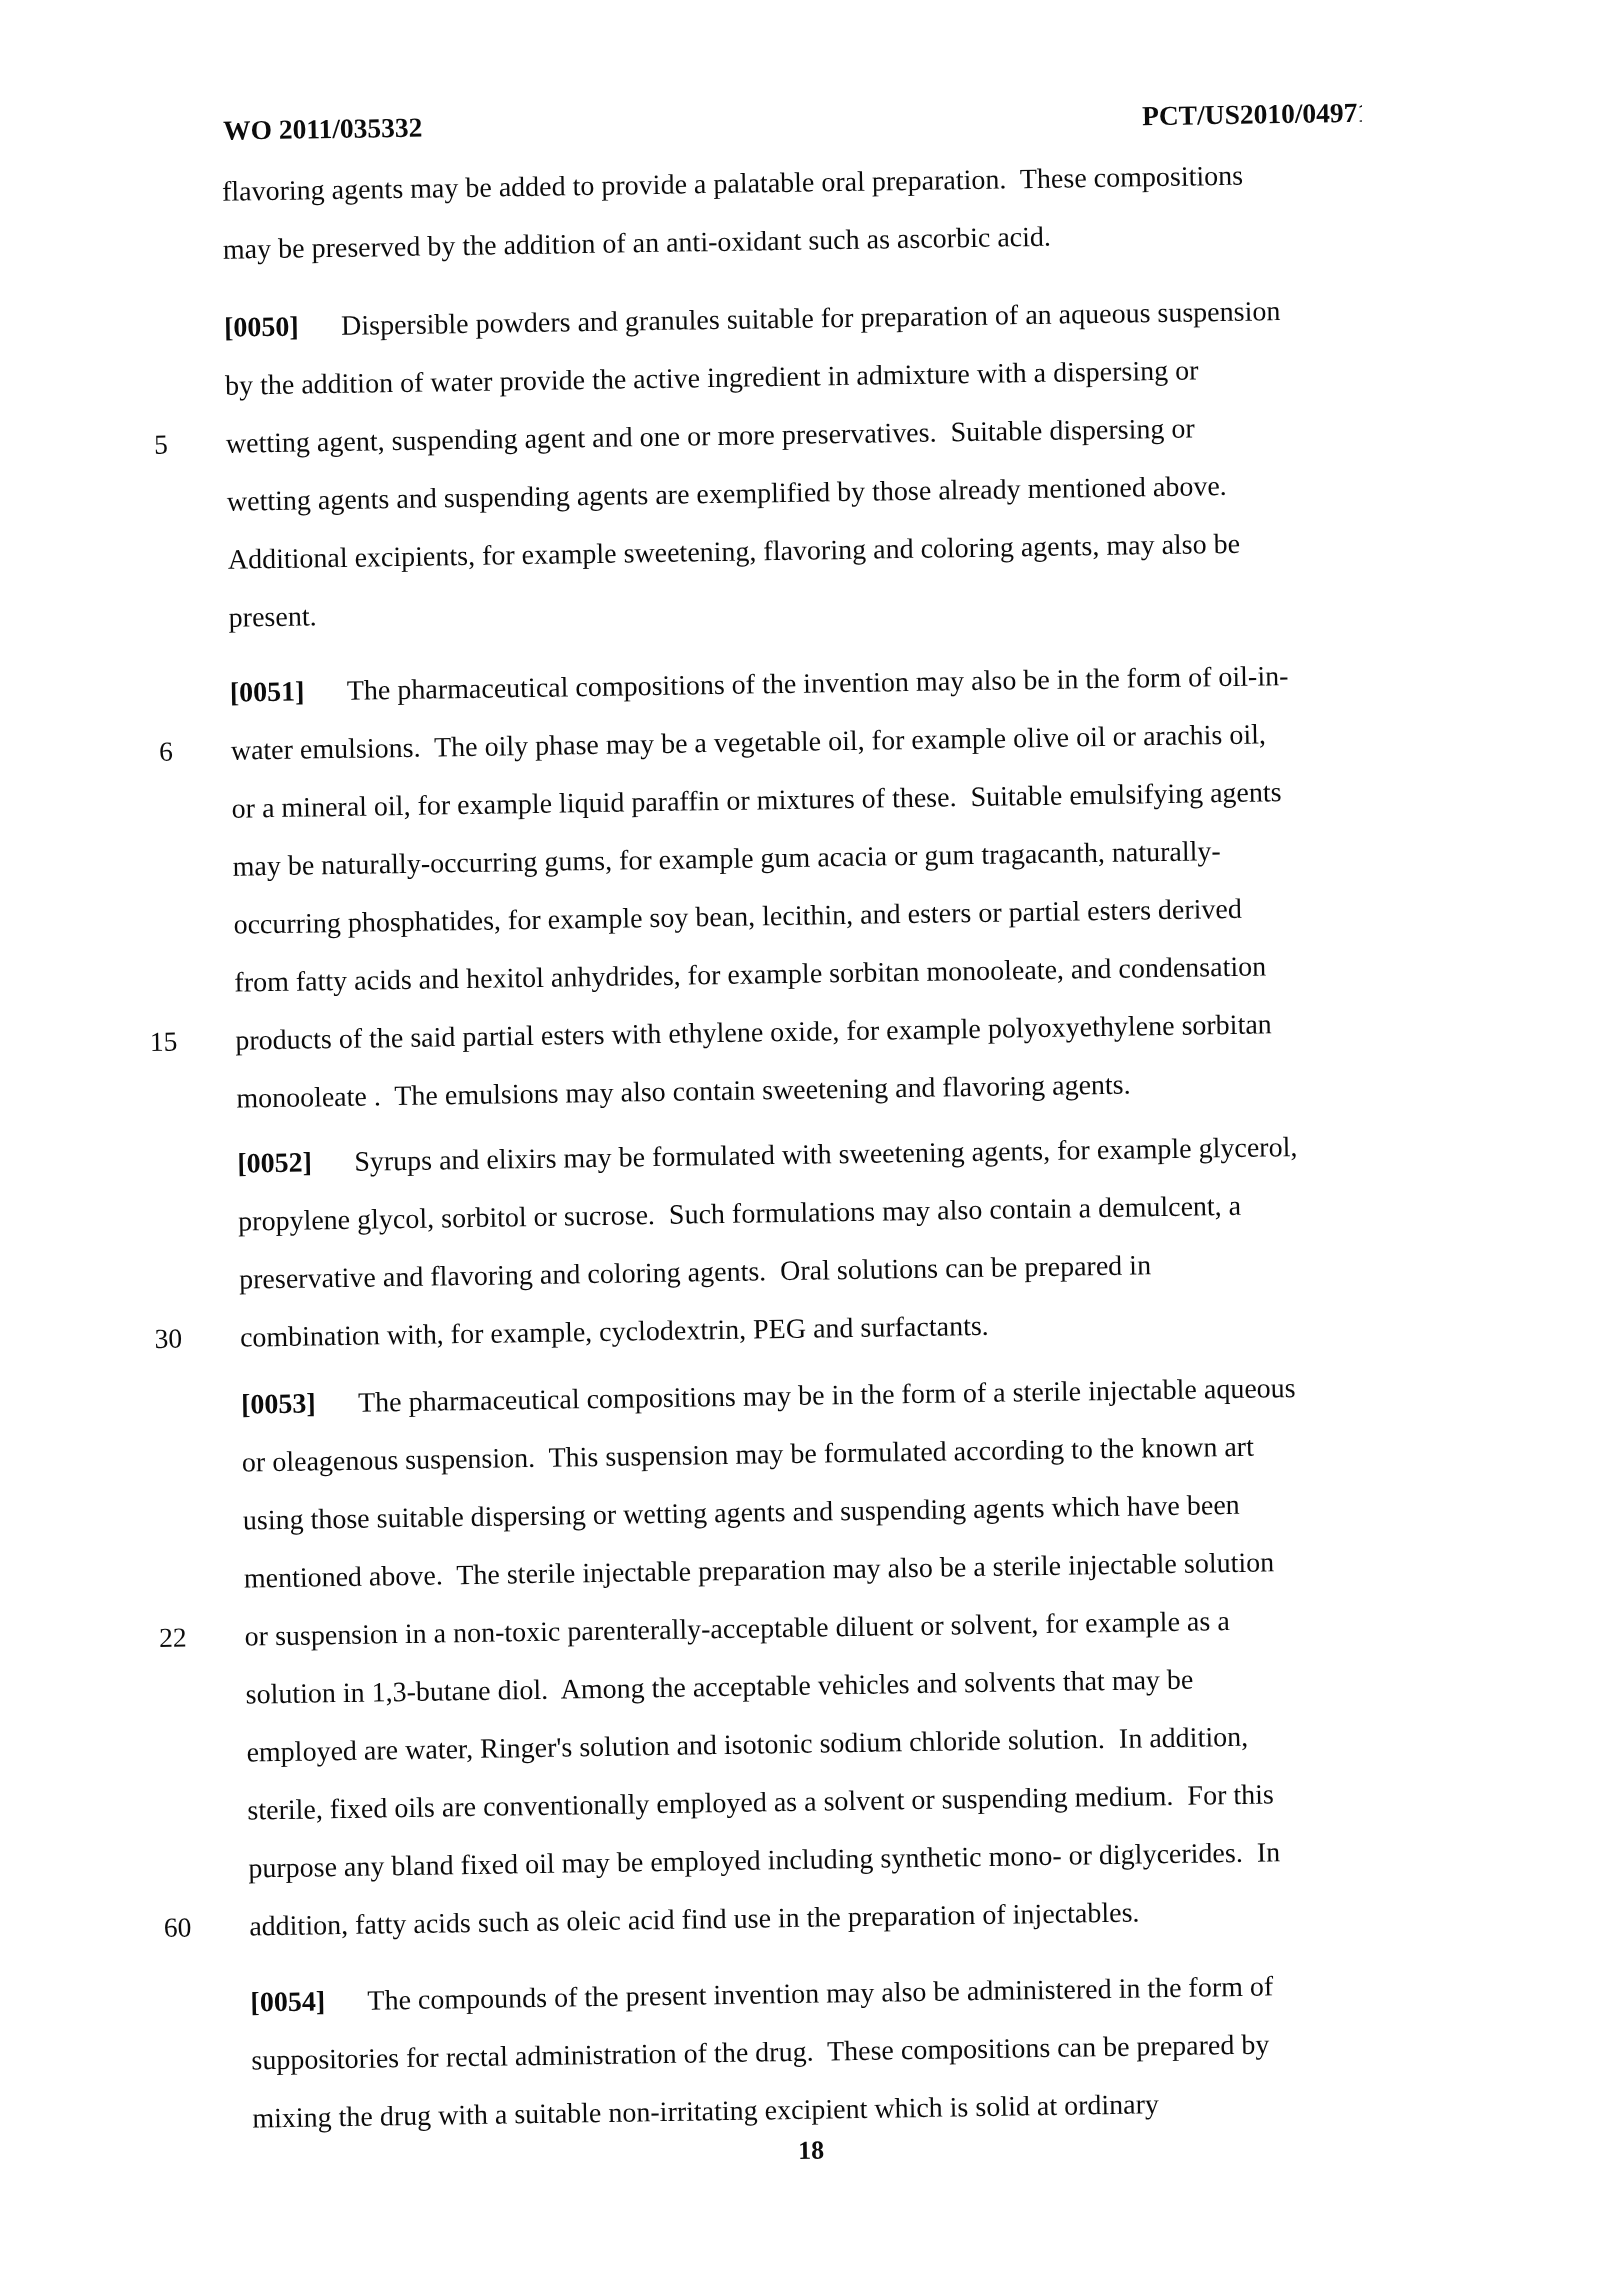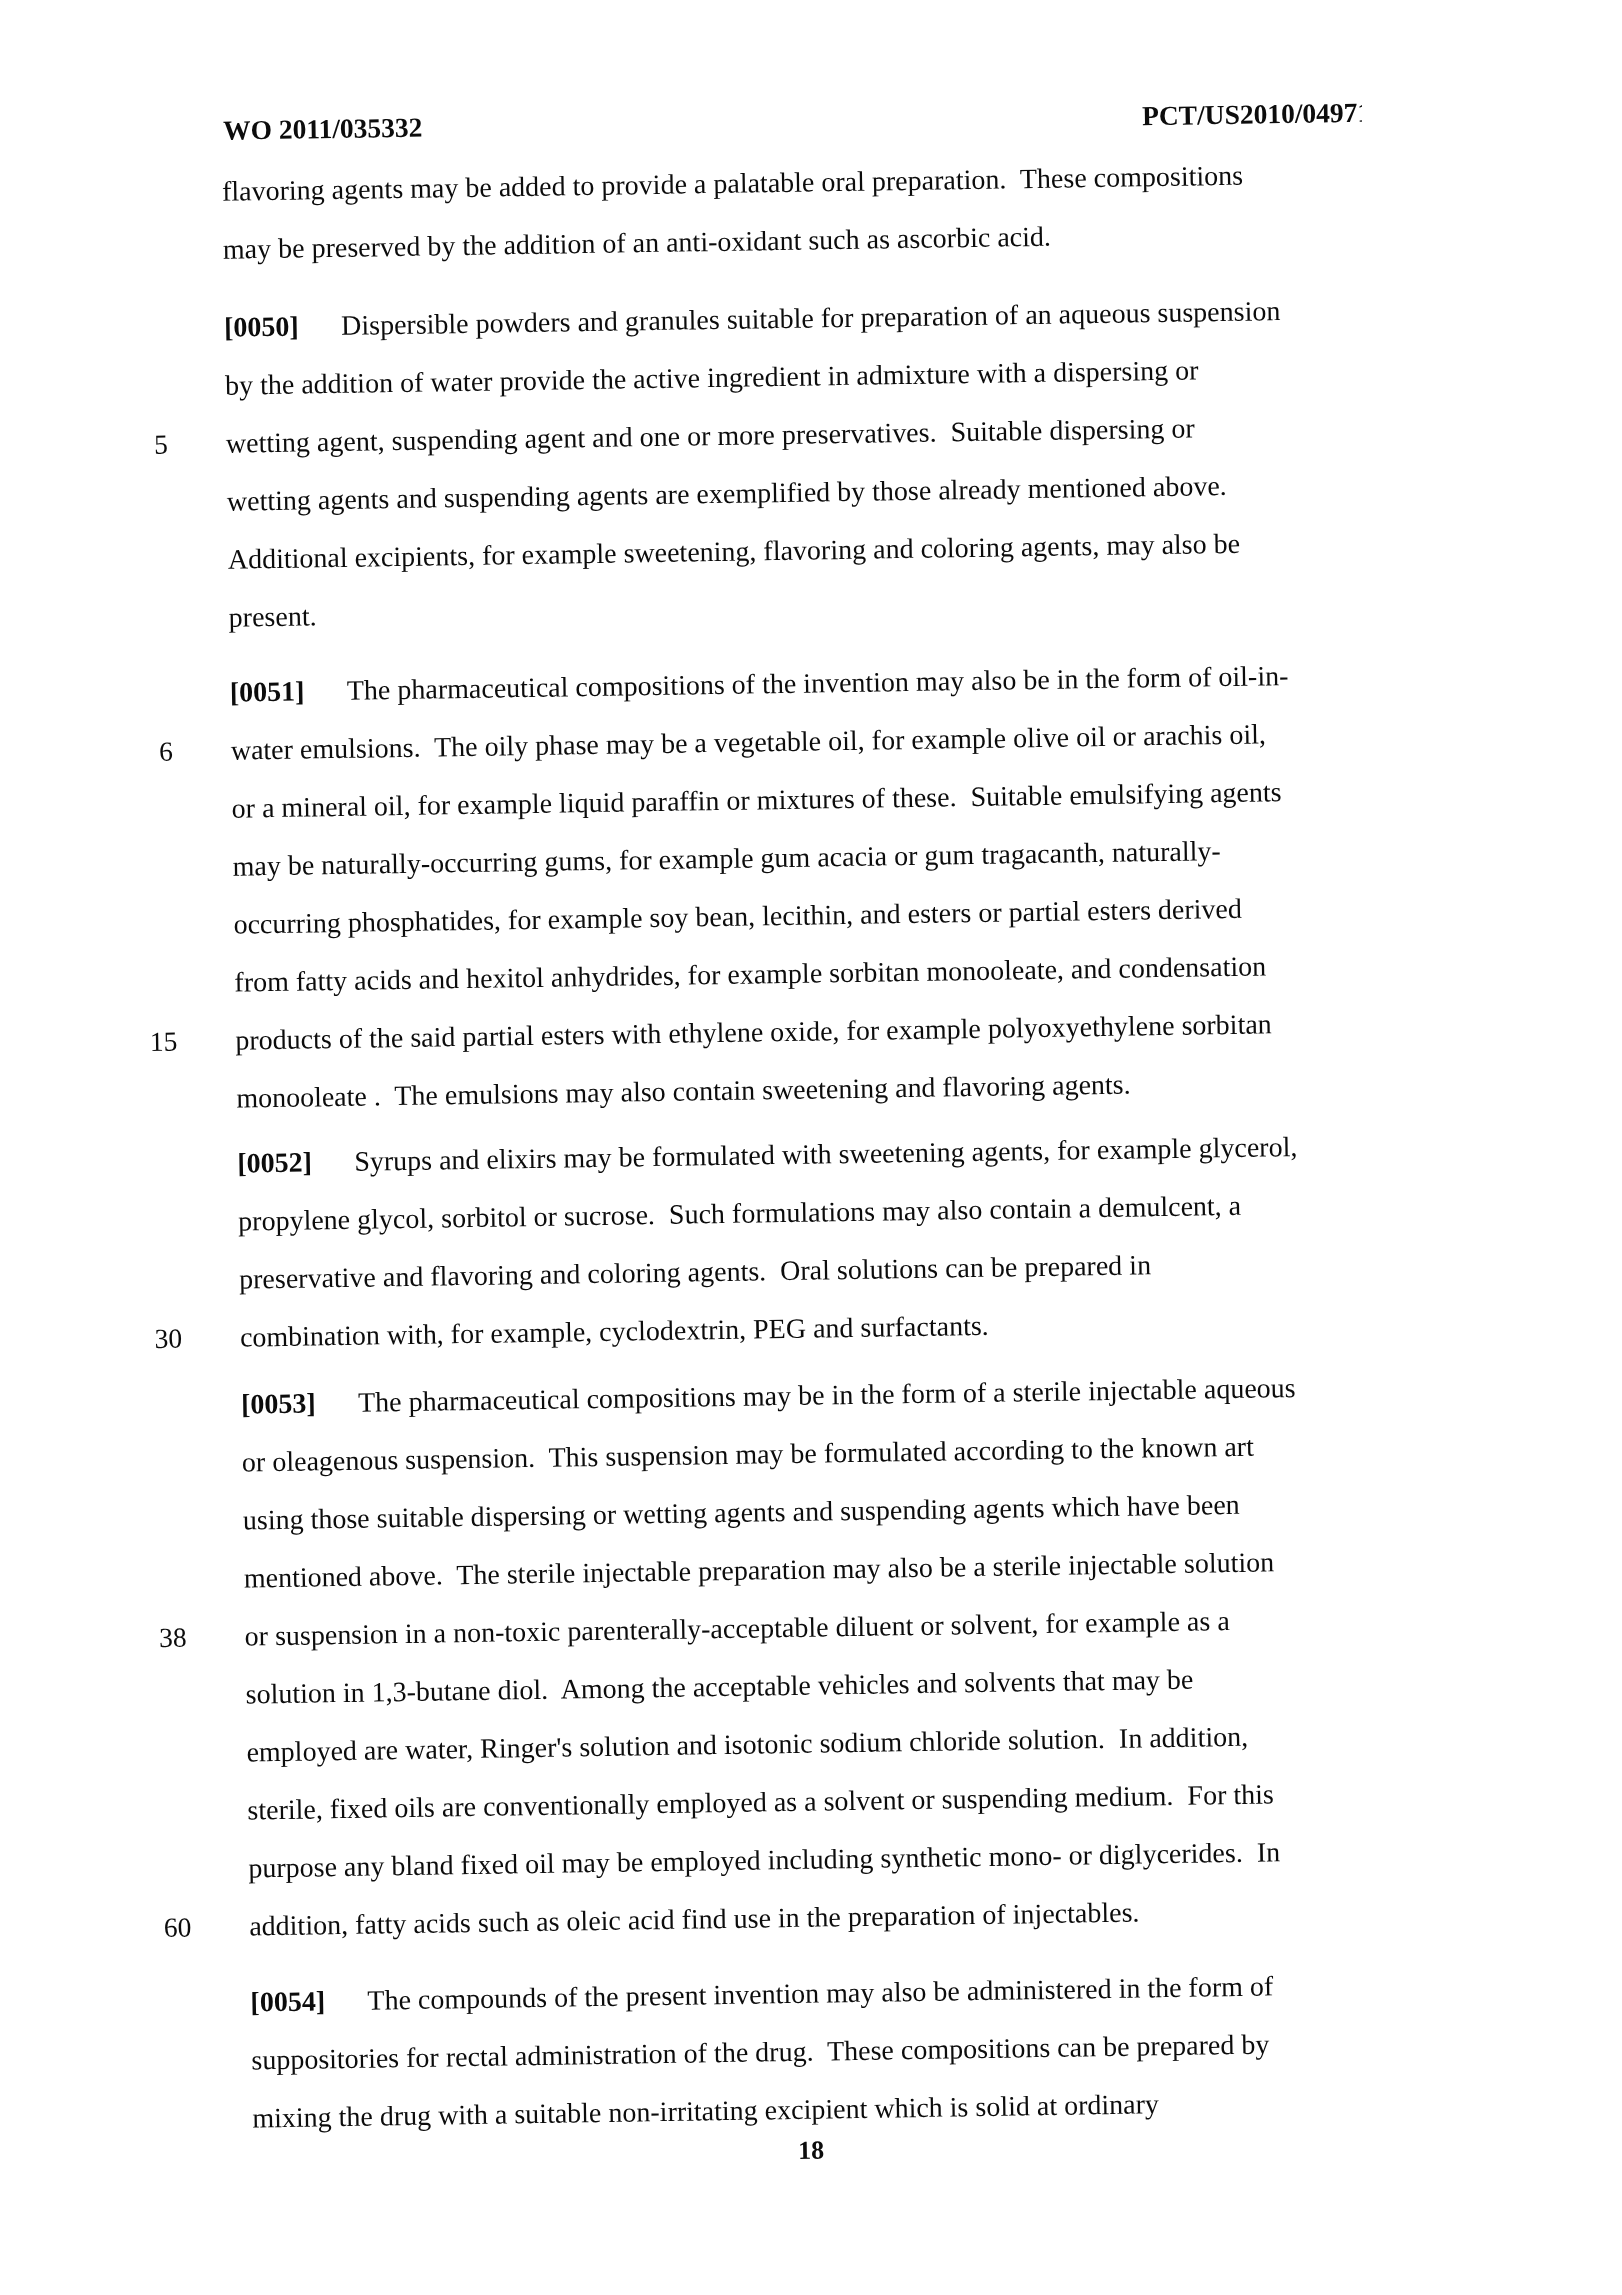--- a/index.html
+++ b/index.html
@@ -106,21 +106,21 @@
       <div class="line"><span>propylene glycol, sorbitol or sucrose.  Such formulations may also contain a demulcent, a</span></div>
       <div class="line"><span>preservative and flavoring and coloring agents.  Oral solutions can be prepared in</span></div>
       <div class="line"><span class="margin-num">30</span><span>combination with, for example, cyclodextrin, PEG and surfactants.</span></div>
     </div>
 
     <div class="para" style="top:1375px">
       <div class="line"><span class="tag">[0053]</span><span>The pharmaceutical compositions may be in the form of a sterile injectable aqueous</span></div>
       <div class="line"><span>or oleagenous suspension.  This suspension may be formulated according to the known art</span></div>
       <div class="line"><span>using those suitable dispersing or wetting agents and suspending agents which have been</span></div>
       <div class="line"><span>mentioned above.  The sterile injectable preparation may also be a sterile injectable solution</span></div>
-      <div class="line"><span class="margin-num">38</span><span>or suspension in a non-toxic parenterally-acceptable diluent or solvent, for example as a</span></div>
+      <div class="line"><span class="margin-num">22</span><span>or suspension in a non-toxic parenterally-acceptable diluent or solvent, for example as a</span></div>
       <div class="line"><span>solution in 1,3-butane diol.  Among the acceptable vehicles and solvents that may be</span></div>
       <div class="line"><span>employed are water, Ringer's solution and isotonic sodium chloride solution.  In addition,</span></div>
       <div class="line"><span>sterile, fixed oils are conventionally employed as a solvent or suspending medium.  For this</span></div>
       <div class="line"><span>purpose any bland fixed oil may be employed including synthetic mono- or diglycerides.  In</span></div>
       <div class="line"><span class="margin-num">60</span><span>addition, fatty acids such as oleic acid find use in the preparation of injectables.</span></div>
     </div>
 
     <div class="para" style="top:1973px">
       <div class="line"><span class="tag">[0054]</span><span>The compounds of the present invention may also be administered in the form of</span></div>
       <div class="line"><span>suppositories for rectal administration of the drug.  These compositions can be prepared by</span></div>

